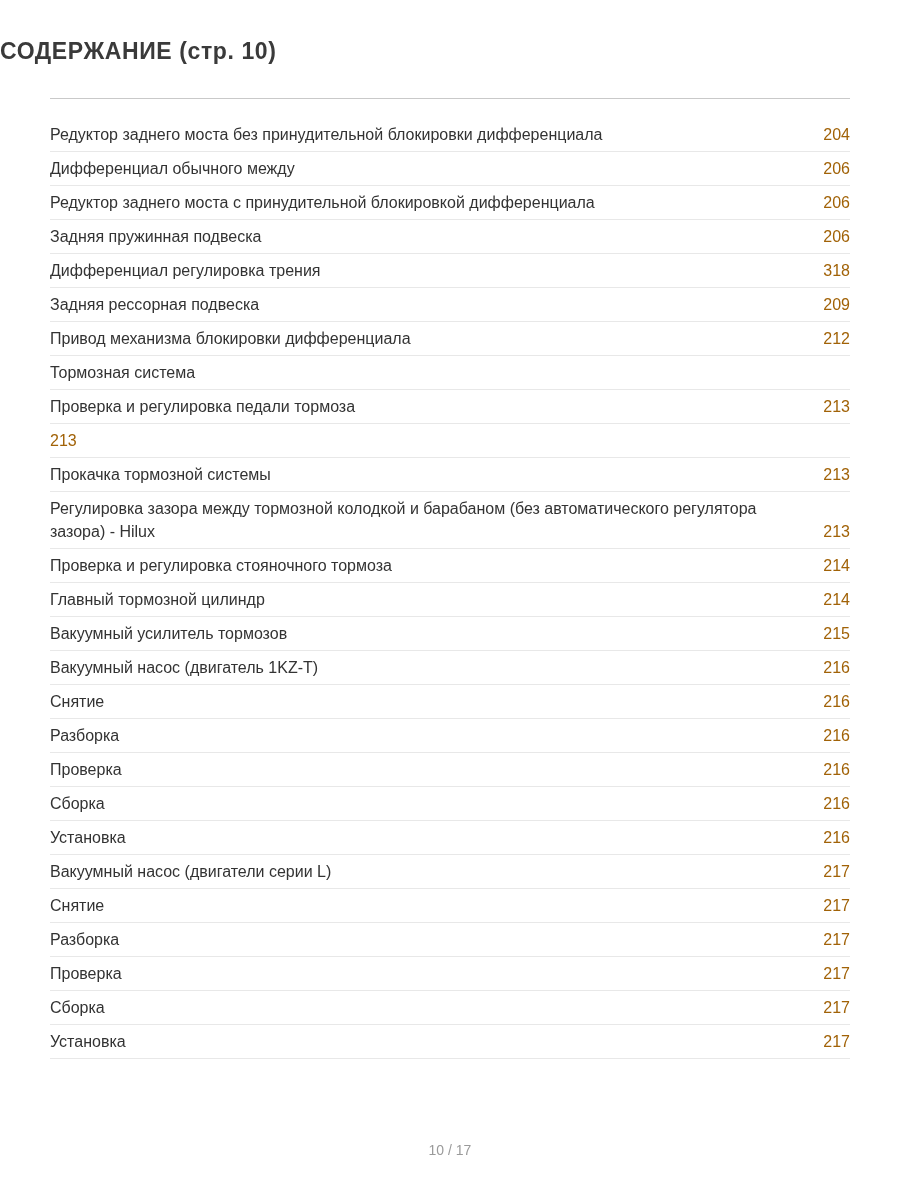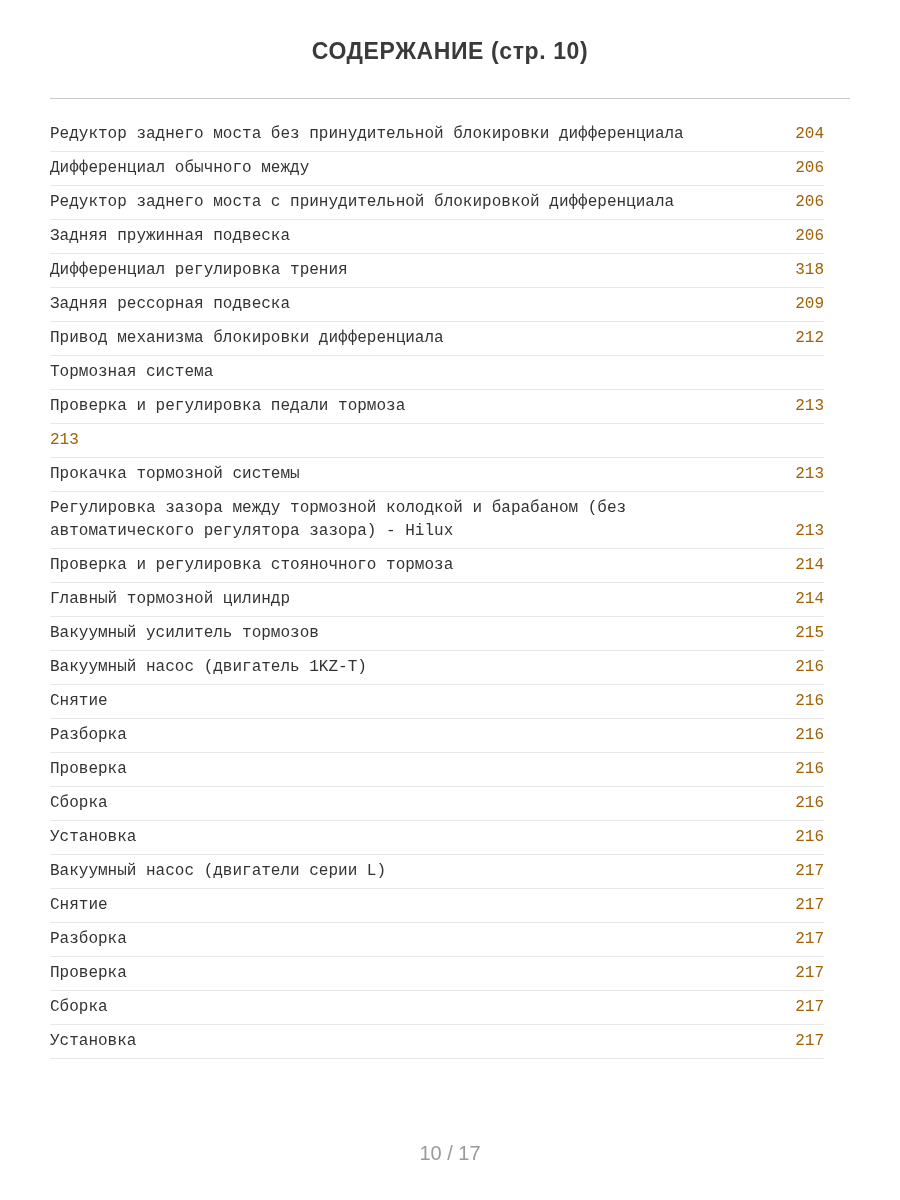--- a/index.html
+++ b/index.html
@@ -12,34 +12,33 @@
     overflow: hidden;
   }
   .page {
     width: 900px;
     height: 1200px;
     background: #ffffff;
     position: relative;
   }
   .title {
     padding-top: 38px;
-    text-align: center;
+    text-align: left;
     font-size: 23px;
     font-weight: 700;
     letter-spacing: 0.6px;
     color: #3a3a3a;
   }
   .rule {
     margin: 33px 50px 0 50px;
     border-top: 1px solid #c9c9c9;
     height: 0;
   }
   .toc {
-    margin: 19px 76px 0 50px;
-    font-family: Liberation Mono, monospace;
+    margin: 19px 50px 0 50px;
   }
   .toc-row {
     display: flex;
     justify-content: space-between;
     align-items: flex-end;
     padding: 5px 0;
     border-bottom: 1px solid #e8e8e8;
     font-size: 16px;
     line-height: 23px;
   }
@@ -53,21 +52,21 @@
     flex: 0 0 auto;
     text-align: center;
     white-space: nowrap;
   }
   .footer {
     position: absolute;
     left: 0;
     top: 1142px;
     width: 900px;
     text-align: center;
-    font-size: 20px;
+    font-size: 14px;
     color: #9a9a9a;
   }
 </style>
 </head>
 <body>
 
 <div class="page">
   <h1 class="title">СОДЕРЖАНИЕ (стр. 10)</h1>
   <div class="rule"></div>
   <div class="toc" id="toc-list">

